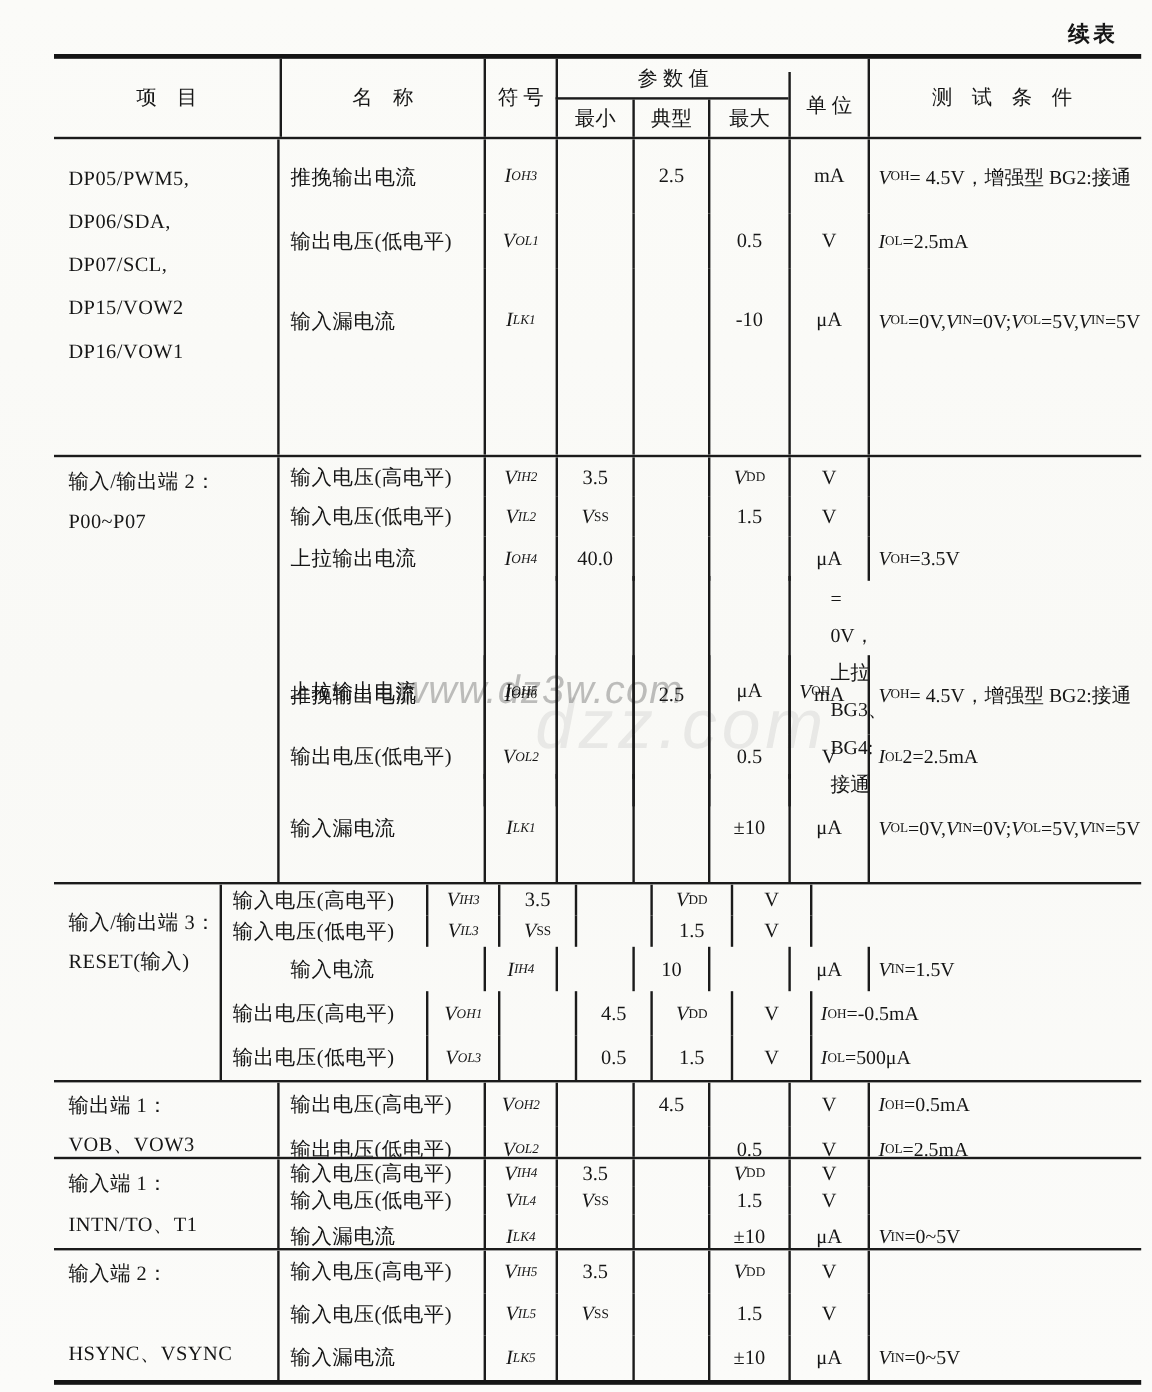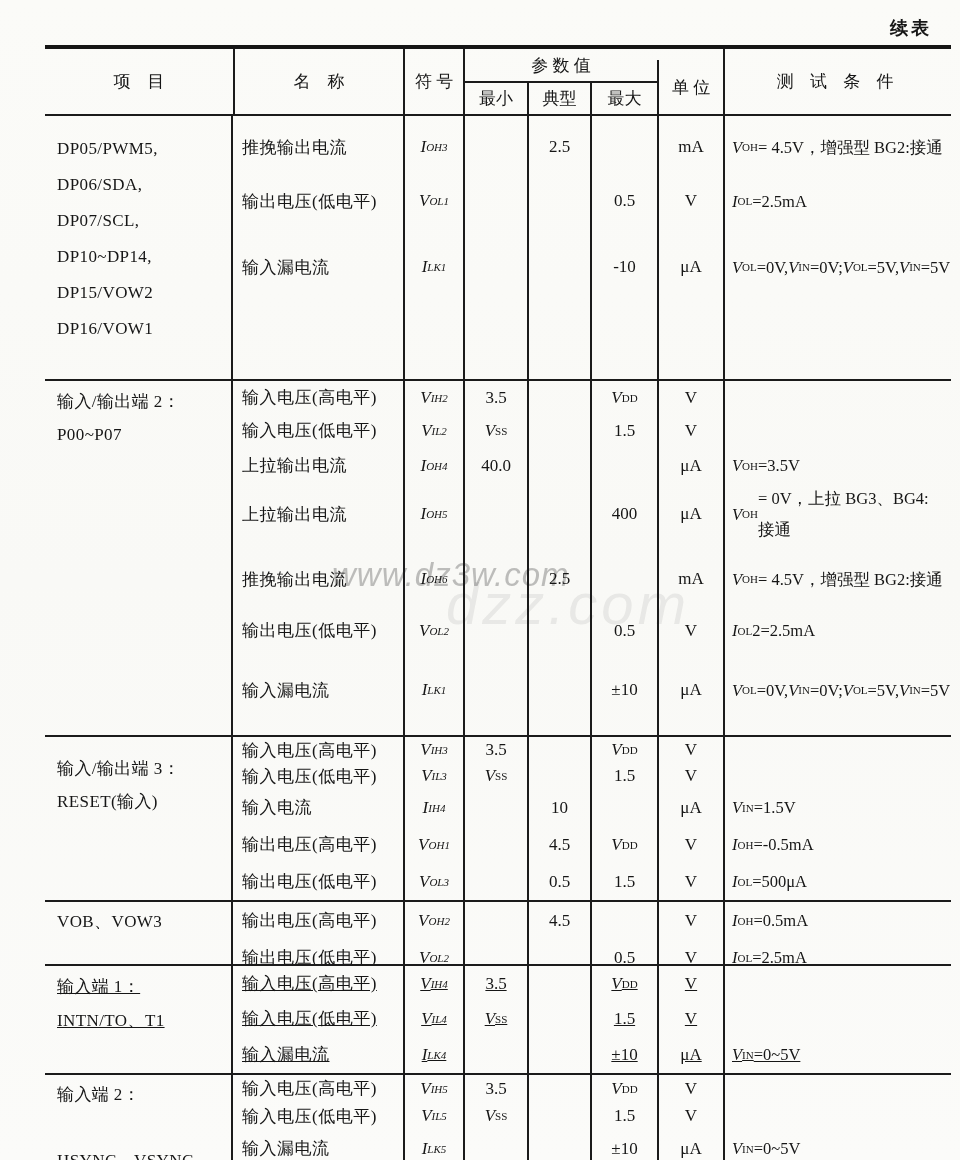--- a/index.html
+++ b/index.html
@@ -99,21 +99,20 @@
       <div class="hc h-max">最大</div>
       <div class="hc h-unit">单 位</div>
       <div class="hc h-cond">测 试 条 件</div>
     </div>
     <div id="tbody">
         <div class="block" style="height: 265px;">
     <div class="item-cell" style="padding-top: 15px;">
             <div class="item-line" style="line-height: 36px;">DP05/PWM5,</div>
             <div class="item-line" style="line-height: 36px;">DP06/SDA,</div>
             <div class="item-line" style="line-height: 36px;">DP07/SCL,</div>
-            <div class="item-line" style="line-height: 36px;">DP10~DP14,</div>
             <div class="item-line" style="line-height: 36px;">DP15/VOW2</div>
             <div class="item-line" style="line-height: 36px;">DP16/VOW1</div>
           </div>
     <div class="rows">
             <div class="row" style="height: 62px;">
     <div class="c name">推挽输出电流</div>
     <div class="c sym">
                 <i>I</i>
                 <sub>OH3</sub>
               </div>
@@ -207,21 +206,20 @@
     <div class="c cond"><i>V</i><sub>OH</sub>=3.5V</div>
   </div>
             <div class="row" style="height: 66px;">
     <div class="c name">上拉输出电流</div>
     <div class="c sym">
                 <i>I</i>
                 <sub>OH5</sub>
               </div>
     <div class="c min"></div>
     <div class="c typ"></div>
-    <div class="c max">400</div>
     <div class="c unit">μA</div>
     <div class="c cond"><i>V</i><sub>OH</sub> = 0V，上拉 BG3、BG4:接通</div>
   </div>
             <div class="row" style="height: 66px;">
     <div class="c name">推挽输出电流</div>
     <div class="c sym">
                 <i>I</i>
                 <sub>OH6</sub>
               </div>
     <div class="c min"></div>
@@ -285,21 +283,21 @@
               </div>
     <div class="c min">
                 <i>V</i>
                 <sub>SS</sub>
               </div>
     <div class="c typ"></div>
     <div class="c max">1.5</div>
     <div class="c unit">V</div>
     <div class="c cond"></div>
   </div>
-            <div class="row" style="flex: 1 1 0%;">
+            <div class="row" style="flex: 1 1 0%; padding-left: 48px;">
     <div class="c name">输入电流</div>
     <div class="c sym">
                 <i>I</i>
                 <sub>IH4</sub>
               </div>
     <div class="c min"></div>
     <div class="c typ">10</div>
     <div class="c max"></div>
     <div class="c unit">μA</div>
     <div class="c cond"><i>V</i><sub>IN</sub>=1.5V</div>
@@ -328,20 +326,21 @@
     <div class="c min"></div>
     <div class="c typ">0.5</div>
     <div class="c max">1.5</div>
     <div class="c unit">V</div>
     <div class="c cond"><i>I</i><sub>OL</sub>=500μA</div>
   </div>
           </div>
   </div>
         <div class="block" style="height: 64px;">
     <div class="item-cell" style="padding-top: 4px;">
+            <div class="item-line" style="line-height: 32px;">输出端 1：</div>
             <div class="item-line" style="line-height: 32px;">VOB、VOW3</div>
           </div>
     <div class="rows">
             <div class="row" style="flex: 1 1 0%;">
     <div class="c name">输出电压(高电平)</div>
     <div class="c sym">
                 <i>V</i>
                 <sub>OH2</sub>
               </div>
     <div class="c min"></div>
@@ -357,21 +356,21 @@
                 <sub>OL2</sub>
               </div>
     <div class="c min"></div>
     <div class="c typ"></div>
     <div class="c max">0.5</div>
     <div class="c unit">V</div>
     <div class="c cond"><i>I</i><sub>OL</sub>=2.5mA</div>
   </div>
           </div>
   </div>
-        <div class="block" style="height: 109px; text-decoration: underline;">
+        <div class="block" style="height: 76px;">
     <div class="item-cell" style="padding-top: 4px;">
             <div class="item-line" style="line-height: 34px;">输入端 1：</div>
             <div class="item-line" style="line-height: 34px;">INTN/TO、T1</div>
           </div>
     <div class="rows">
             <div class="row" style="flex: 1 1 0%;">
     <div class="c name">输入电压(高电平)</div>
     <div class="c sym">
                 <i>V</i>
                 <sub>IH4</sub>
@@ -407,21 +406,21 @@
                 <sub>LK4</sub>
               </div>
     <div class="c min"></div>
     <div class="c typ"></div>
     <div class="c max">±10</div>
     <div class="c unit">μA</div>
     <div class="c cond"><i>V</i><sub>IN</sub>=0~5V</div>
   </div>
           </div>
   </div>
-        <div class="block" style="height: 92px;">
+        <div class="block" style="height: 108px;">
     <div class="item-cell" style="padding-top: 4px;">
             <div class="item-line" style="line-height: 32px;">输入端 2：</div>
             <div class="item-line" style="line-height: 32px; margin-top: 34px;">HSYNC、VSYNC</div>
           </div>
     <div class="rows">
             <div class="row" style="flex: 1 1 0%;">
     <div class="c name">输入电压(高电平)</div>
     <div class="c sym">
                 <i>V</i>
                 <sub>IH5</sub>

